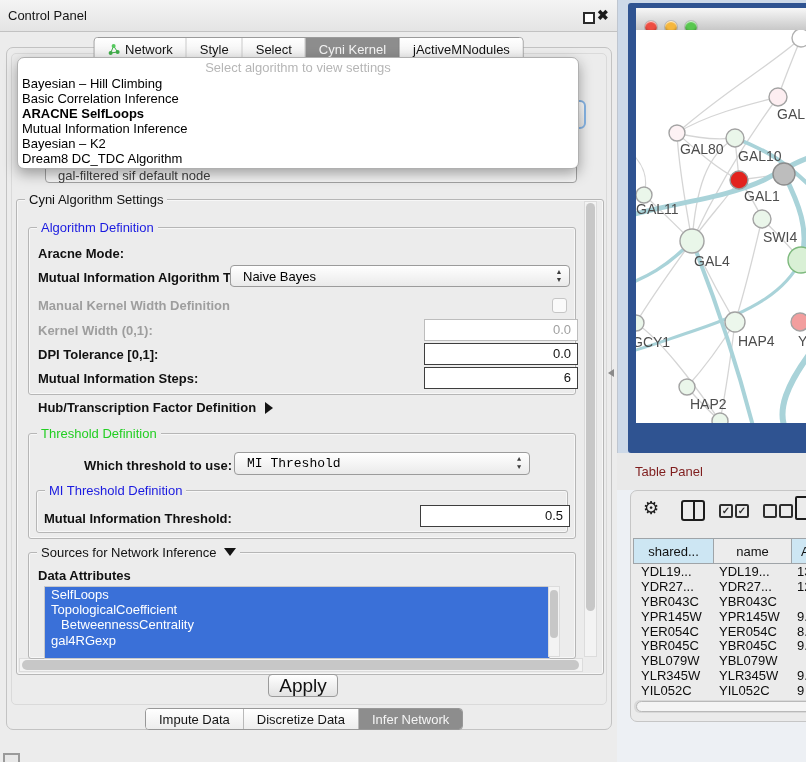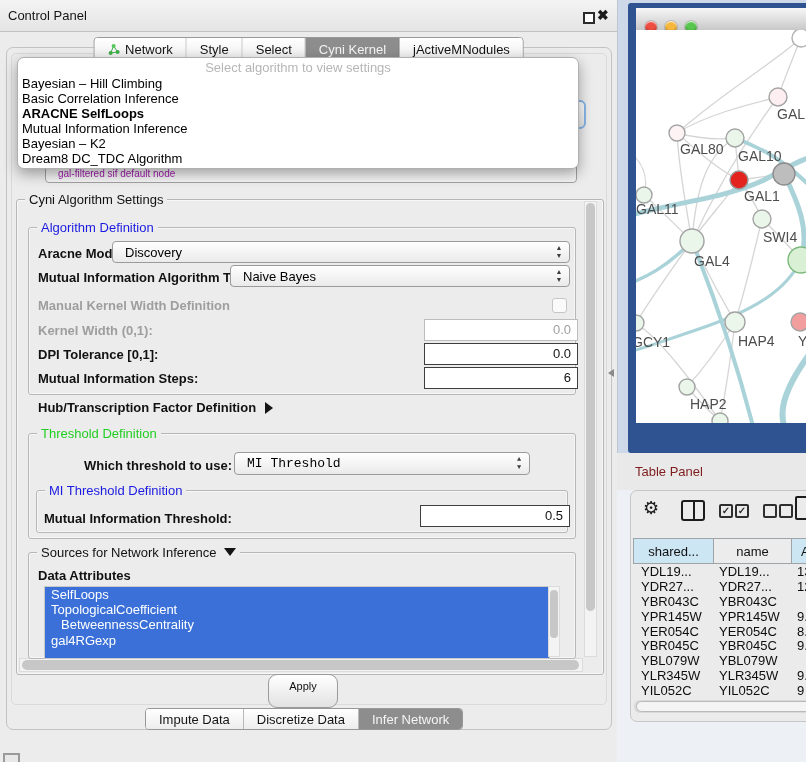--- a/index.html
+++ b/index.html
@@ -19,40 +19,40 @@
   .tabseg{display:flex;align-items:center;gap:5px;padding:0 13px;border-right:1px solid #b9b9b9;background:linear-gradient(#ffffff,#ededed);color:#141414;font-size:13px;}
   .tabseg:last-child{border-right:none;}
   .tabseg.sel{background:#8d8d8d;color:#f5f5f5;border-right-color:#7f7f7f;}
   
   .popup{position:absolute;left:17px;top:57px;width:562px;height:112px;background:#fff;border:1px solid #b0b0b0;border-radius:7px;box-shadow:0 5px 14px rgba(0,0,0,.35);z-index:40;padding-top:2px;box-sizing:border-box;}
   .popup .ph{text-align:center;color:#b6b6b6;height:16px;line-height:16px;font-size:13px;}
   .popup .it{padding-left:4px;height:15px;line-height:15px;font-size:13px;color:#000;white-space:nowrap;}
   .popup .it.bold{font-weight:bold;}
   .focus-sliver{position:absolute;left:564px;top:100px;width:18px;height:25px;border:2px solid #87b5e6;border-radius:6px;background:linear-gradient(#fff,#e8e8e8);z-index:20;}
   .galcombo{position:absolute;left:45px;top:159px;width:532px;height:24px;border:1px solid #a2a2a2;border-radius:4px;background:#f5f5f5;z-index:10;box-sizing:border-box;}
-  .galcombo span{position:absolute;left:12px;top:8px;color:#a21caf;font-size:10px;white-space:nowrap;}
+  .galcombo span{position:absolute;left:12px;top:8px;color:#404040;font-size:13px;white-space:nowrap;}
   
   .gbox{position:absolute;border:1px solid #b6b6b6;border-radius:3px;box-shadow:inset 0 0 0 1px rgba(255,255,255,.6);}
   .glabel{position:absolute;top:-8px;left:8px;background:#ececec;padding:0 4px;line-height:15px;font-size:13px;white-space:nowrap;}
   .blue{color:#1a1ae0;} .green{color:#23ce23;}
   .lbl{position:absolute;font-size:13px;white-space:nowrap;} .b{font-weight:bold;} .dis{color:#9e9e9e;}
   .combo{position:absolute;height:22px;border:1px solid #9b9b9b;border-radius:4px;background:linear-gradient(#ffffff,#eaeaea);box-sizing:border-box;}
   .combo .cv{position:absolute;left:12px;top:3px;font-size:13px;color:#000;}
   .stepper{position:absolute;right:5px;top:2px;width:10px;font-size:7px;line-height:8px;color:#3c3c3c;text-align:center;}
   .field{position:absolute;height:20px;border:1px solid #a6a6a6;background:#fff;text-align:right;padding-right:6px;line-height:20px;font-size:13px;box-sizing:content-box;}
   .field.dark{border-color:#3e3e3e;}
   .field.disf{border-color:#bdbdbd;color:#a0a0a0;}
   .cb{position:absolute;width:13px;height:13px;border:1px solid #c6c6c6;border-radius:3px;background:#fafafa;}
   .tri-right{display:inline-block;width:0;height:0;border-left:8px solid #141414;border-top:6px solid transparent;border-bottom:6px solid transparent;margin-left:9px;vertical-align:-2px;}
   .tri-down{display:inline-block;width:0;height:0;border-top:8px solid #141414;border-left:6px solid transparent;border-right:6px solid transparent;margin-left:7px;vertical-align:1px;}
   .attrlist{position:absolute;left:44px;top:586px;width:504px;height:71px;border:1px solid #c9c9c9;overflow:hidden;z-index:2;}
   .attr-it{height:15.2px;line-height:15.2px;padding-left:6px;color:#fff;font-size:13px;white-space:nowrap;}
   .sb-track{position:absolute;background:#f3f3f3;border:1px solid #dcdcdc;box-sizing:border-box;}
   .sb-thumb{position:absolute;background:#c7c7c7;border-radius:5px;}
-  .apply-btn{position:absolute;left:268px;top:674px;width:70px;height:34px;border:1px solid #9b9b9b;border-radius:9px;background:linear-gradient(#ffffff,#e2e2e2);text-align:center;line-height:22px;font-size:11px;box-sizing:border-box;}
+  .apply-btn{position:absolute;left:268px;top:674px;width:70px;height:23px;border:1px solid #9b9b9b;border-radius:4px;background:linear-gradient(#ffffff,#e2e2e2);text-align:center;line-height:22px;font-size:19px;box-sizing:border-box;}
   .btabs{position:absolute;left:145px;top:708px;display:flex;height:20px;border:1px solid #989898;border-radius:4px;overflow:hidden;background:#fff;z-index:7;white-space:nowrap;}
   .divider-arrow{position:absolute;left:608px;top:369px;width:0;height:0;border-top:4px solid transparent;border-bottom:4px solid transparent;border-right:6px solid #8a8a8a;}
   .mini-box{position:absolute;left:3px;top:753px;width:13px;height:9px;border:2px solid #9a9a9a;background:#e8e8e8;}
   
   .netwin{position:absolute;left:628px;top:3px;width:178px;height:450px;background:#2f5391;border-radius:3px 0 0 3px;}
   .nwtb{position:absolute;left:636px;top:8px;width:170px;height:22px;background:linear-gradient(#f7f7f7,#c8c8c8);border-bottom:1px solid #8f8f8f;}
   .light{position:absolute;top:13px;width:12px;height:12px;border-radius:50%;box-shadow:inset 0 1px 1px rgba(255,255,255,.8),inset 0 -2px 2px rgba(0,0,0,.25),0 0 0 1px rgba(0,0,0,.15);}
   .nwc{position:absolute;left:636px;top:30px;width:170px;height:393px;background:#fff;overflow:hidden;}
   .nodelabel{font-family:"Liberation Sans",sans-serif;font-size:14px;fill:#4d4d4d;}
   
@@ -142,24 +142,20 @@
     <div class="sb-track" style="left:584px;top:201px;width:13px;height:456px;"></div>
     <div class="sb-thumb" style="left:586px;top:203px;width:9px;height:408px;"></div>
     <div class="sb-track" style="left:19px;top:658px;width:564px;height:14px;"></div>
     <div class="sb-thumb" style="left:22px;top:660px;width:557px;height:10px;"></div>
 
     <div class="gbox" style="left:28px;top:227px;width:546px;height:166px;">
       <span class="glabel blue">Algorithm Definition</span>
     </div>
 
     <span class="lbl b" style="left:38px;top:246px;">Aracne Mode:</span>
-    <div class="combo" style="left:112px;top:241px;width:458px;">
-      <span class="cv">Discovery</span>
-      <span class="stepper">▲<br>▼</span>
-    </div>
 
     <span class="lbl b" style="left:38px;top:270px;">Mutual Information Algorithm Type:</span>
     <div class="combo" style="left:230px;top:265px;width:340px;">
       <span class="cv">Naive Bayes</span>
       <span class="stepper">▲<br>▼</span>
     </div>
 
     <span class="lbl b dis" style="left:38px;top:298px;">Manual Kernel Width Definition</span>
     <span class="cb" style="left:552px;top:298px;"></span>
 

